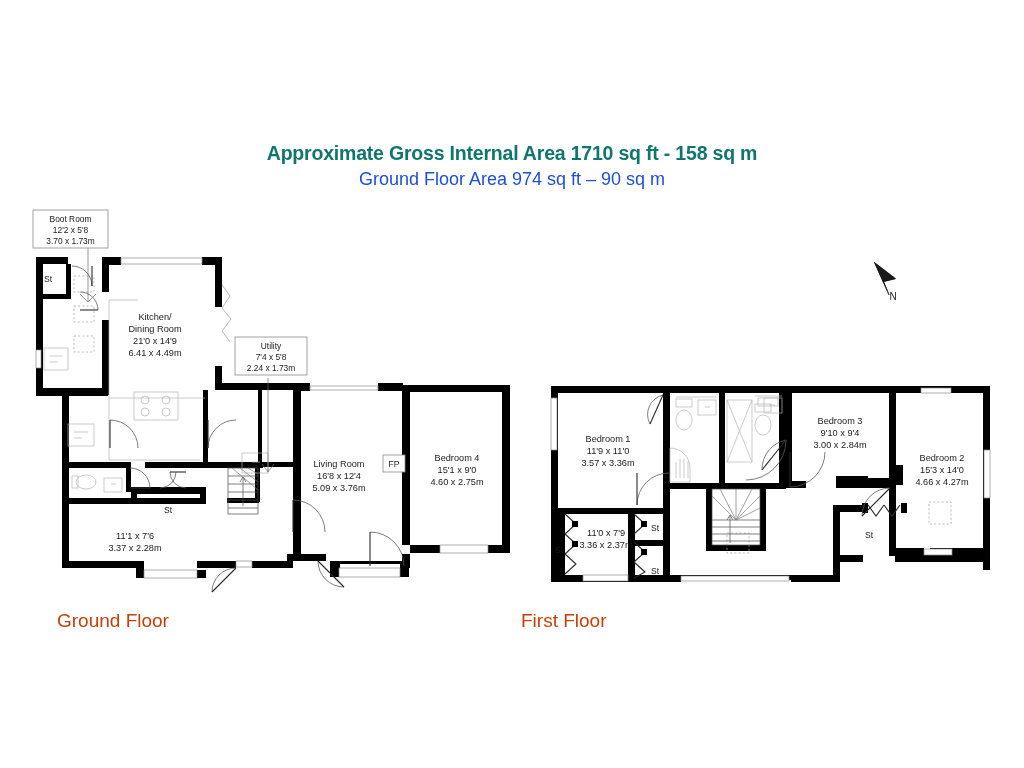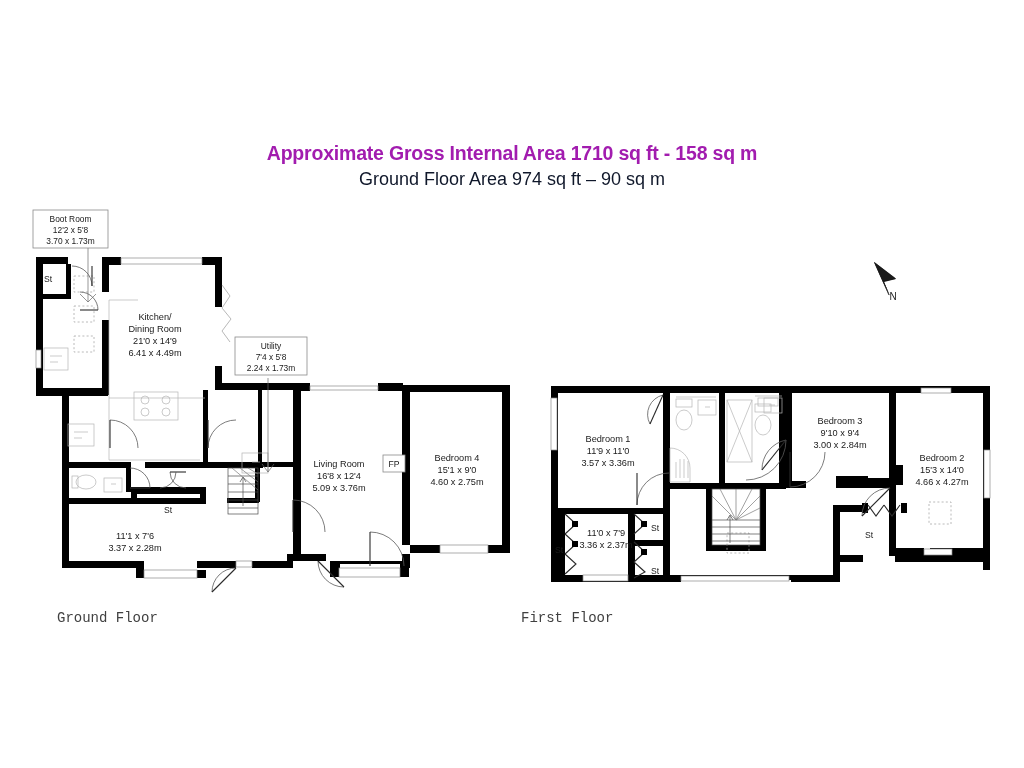--- a/index.html
+++ b/index.html
@@ -27,34 +27,33 @@
     left: 0;
     top: 140px;
     width: 1024px;
     text-align: center;
   }
   .title-main {
     font-size: 19.5px;
     font-weight: bold;
     letter-spacing: -0.2px;
     line-height: 26px;
-    color: #a21caf;
+    color: #0f766e;
   }
   .title-sub {
     font-size: 18px;
     font-weight: normal;
     line-height: 26px;
-    color: #0f172a;
+    color: #1d4ed8;
   }
   .floor-caption {
     position: absolute;
-    font-size: 14px;
-    color: #404040;
+    font-size: 19px;
+    color: #c2410c;
     white-space: nowrap;
-    font-family: Liberation Mono, monospace;
   }
   #caption-ground { left: 57px; top: 610px; }
   #caption-first  { left: 521px; top: 610px; }
 
   svg text {
     font-family: "Liberation Sans", sans-serif;
     fill: #1a1a1a;
   }
   .rmlabel { font-size: 9.2px; text-anchor: middle; }
   .stlabel { font-size: 8.6px; text-anchor: middle; }

